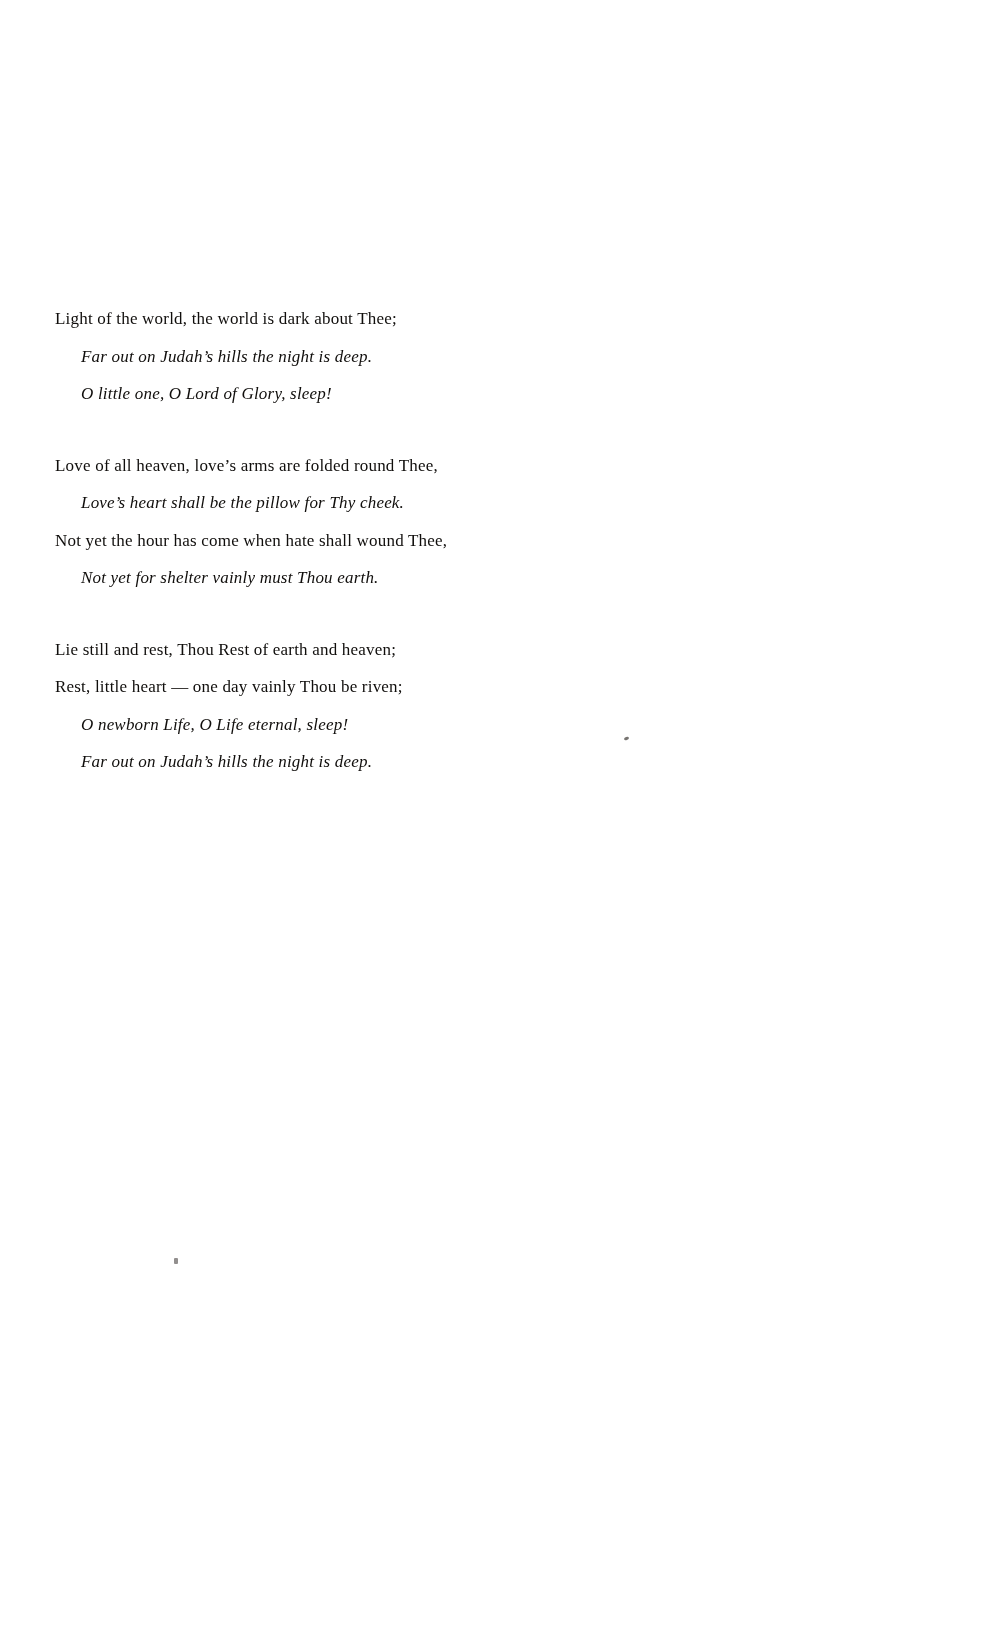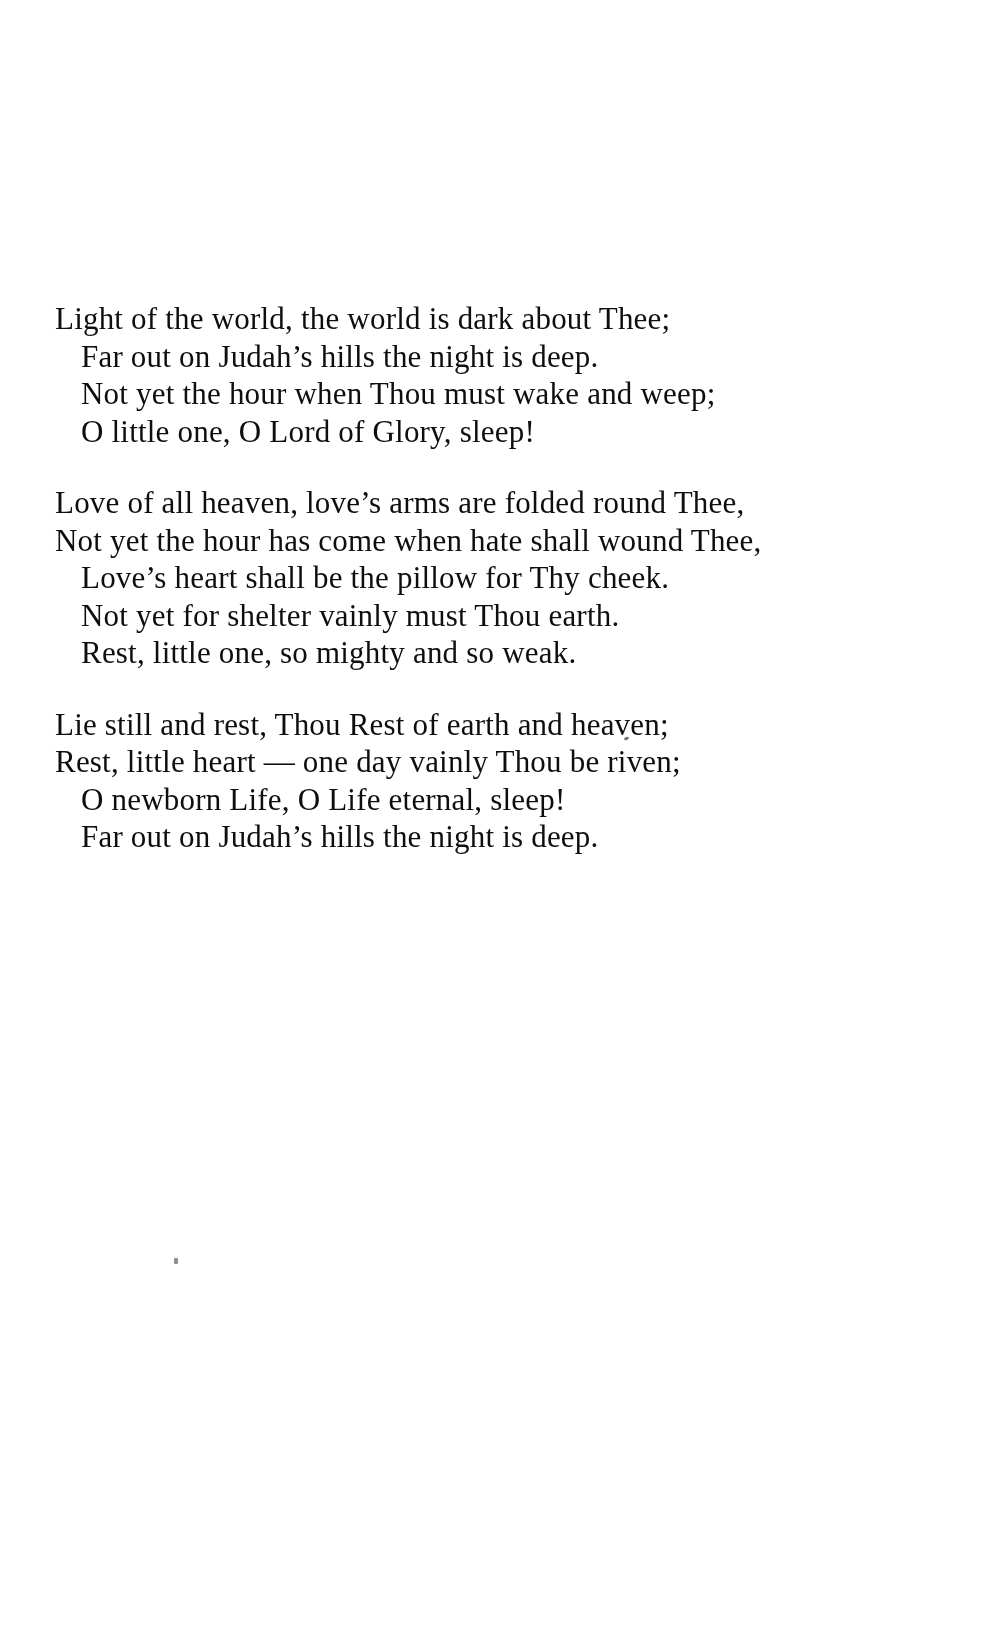--- a/index.html
+++ b/index.html
@@ -13,36 +13,37 @@
     height: 1633px;
     background: #ffffff;
     overflow: hidden;
   }
   .poem {
     position: absolute;
     left: 55px;
     top: 300px;
     width: 830px;
     font-family: "Liberation Serif", "DejaVu Serif", serif;
-    font-size: 31px;
+    font-size: 17px;
     line-height: 37.5px;
     color: #100e0c;
     letter-spacing: 0.2px;
   }
   .stanza {
     margin: 0 0 34px 0;
   }
   .stanza:last-child {
     margin-bottom: 8px;
   }
   .line {
     white-space: pre;
   }
   .line.indent {
     padding-left: 26px;
+    font-style: italic;
   }
   
   .speck {
     position: absolute;
     background: #4a4542;
     border-radius: 50%;
     opacity: 0.75;
   }
   .speck.s1 { left: 624px; top: 737px; width: 5px; height: 3px; transform: rotate(-18deg); }
   .speck.s2 { left: 174px; top: 1258px; width: 4px; height: 6px; border-radius: 1px; opacity: 0.6; }
@@ -50,30 +51,28 @@
 </head>
 <body>
 
 <div class="page">
 
   <div class="poem">
 
     <div class="stanza">
       <div class="line">Light of the world, the world is dark about Thee;</div>
       <div class="line indent">Far out on Judah’s hills the night is deep.</div>
-      <div class="line indent">Not yet the hour when Thou must wake and weep;</div>
       <div class="line indent">O little one, O Lord of Glory, sleep!</div>
     </div>
 
     <div class="stanza">
       <div class="line">Love of all heaven, love’s arms are folded round Thee,</div>
+      <div class="line indent">Love’s heart shall be the pillow for Thy cheek.</div>
       <div class="line">Not yet the hour has come when hate shall wound Thee,</div>
-      <div class="line indent">Love’s heart shall be the pillow for Thy cheek.</div>
       <div class="line indent">Not yet for shelter vainly must Thou earth.</div>
-      <div class="line indent">Rest, little one, so mighty and so weak.</div>
     </div>
 
     <div class="stanza">
       <div class="line">Lie still and rest, Thou Rest of earth and heaven;</div>
       <div class="line">Rest, little heart — one day vainly Thou be riven;</div>
       <div class="line indent">O newborn Life, O Life eternal, sleep!</div>
       <div class="line indent">Far out on Judah’s hills the night is deep.</div>
     </div>
 
   </div>

